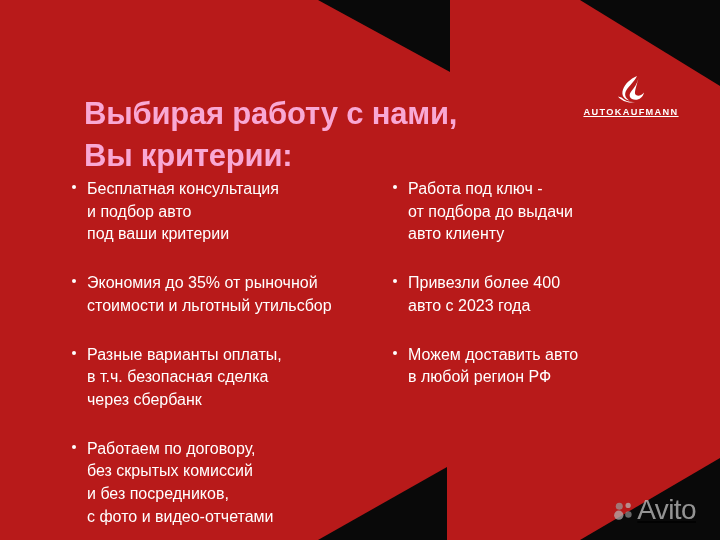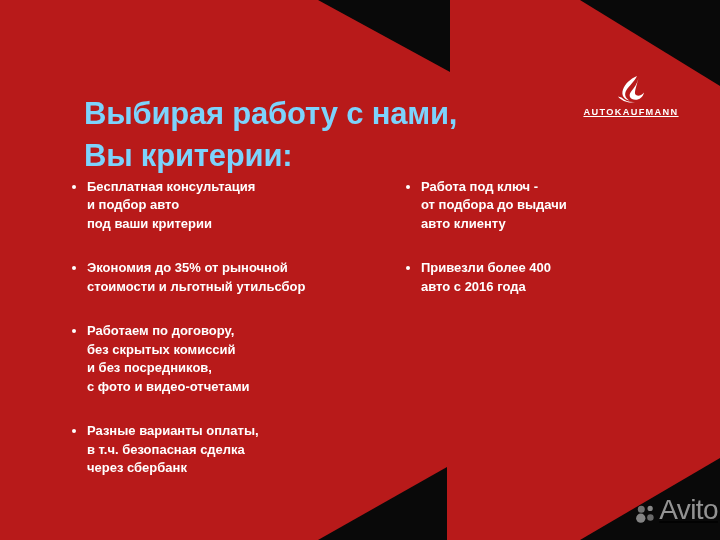--- a/index.html
+++ b/index.html
@@ -23,21 +23,21 @@
     width: 720px;
     height: 540px;
     pointer-events: none;
   }
   
   .headline {
     position: absolute;
     left: 84px;
     top: 72px;
     width: 500px;
-    color: #7dd3fc;
+    color: #f9a8d4;
     font-size: 31px;
     font-weight: 700;
     line-height: 1.37;
     letter-spacing: -0.2px;
   }
   .headline .line {
     display: block;
     white-space: nowrap;
   }
   
@@ -70,51 +70,51 @@
     left: 0;
     top: 178px;
     width: 720px;
     height: 320px;
   }
   .col {
     position: absolute;
     top: 0;
   }
   .col-left  { left: 70px;  width: 330px; }
-  .col-right { left: 404px; width: 300px; }
+  .col-right { left: 391px; width: 300px; }
 
   .benefit {
     position: relative;
     padding-left: 17px;
     margin-bottom: 26px;
     color: #ffffff;
-    font-size: 13px;
-    font-weight: 700;
+    font-size: 16px;
+    font-weight: 400;
     line-height: 1.42;
   }
   .benefit .dot {
     position: absolute;
     left: 2px;
     top: 7px;
     width: 4px;
     height: 4px;
     border-radius: 50%;
     background: #ffffff;
   }
   .benefit .btext {
     display: block;
     white-space: pre-line;
   }
   
   .avito {
     position: absolute;
-    right: 2px;
+    right: 24px;
     bottom: 16px;
     display: flex;
-    align-items: flex-end;
+    align-items: center;
     opacity: 0.72;
     text-decoration: underline;
   }
   .avito-mark {
     width: 21px;
     height: 21px;
     margin-right: 3px;
   }
   .avito-word {
     font-size: 28px;
@@ -160,44 +160,49 @@
 и подбор авто
 под ваши критерии</span>
       </div>
       <div class="benefit">
         <span class="dot"></span>
         <span class="btext">Экономия до 35% от рыночной
 стоимости и льготный утильсбор</span>
       </div>
       <div class="benefit">
         <span class="dot"></span>
+        <span class="btext">Разные варианты оплаты,
+в т.ч. безопасная сделка
+через сбербанк</span>
+      </div>
+      <div class="benefit">
+        <span class="dot"></span>
         <span class="btext">Работаем по договору,
 без скрытых комиссий
 и без посредников,
 с фото и видео-отчетами</span>
       </div>
-      <div class="benefit">
-        <span class="dot"></span>
-        <span class="btext">Разные варианты оплаты,
-в т.ч. безопасная сделка
-через сбербанк</span>
-      </div>
     </div>
 
     <div class="col col-right">
       <div class="benefit">
         <span class="dot"></span>
         <span class="btext">Работа под ключ -
 от подбора до выдачи
 авто клиенту</span>
       </div>
       <div class="benefit">
         <span class="dot"></span>
         <span class="btext">Привезли более 400
-авто с 2016 года</span>
+авто с 2023 года</span>
+      </div>
+      <div class="benefit">
+        <span class="dot"></span>
+        <span class="btext">Можем доставить авто
+в любой регион РФ</span>
       </div>
     </div>
 
   </div>
 
   <div class="avito">
     <svg class="avito-mark" viewBox="0 0 24 24">
       <circle cx="7.2" cy="7.0" r="4.0" fill="#9a9a9a"></circle>
       <circle cx="17.3" cy="6.2" r="3.0" fill="#b9b9b9"></circle>
       <circle cx="6.6" cy="17.4" r="5.3" fill="#b3b3b3"></circle>

